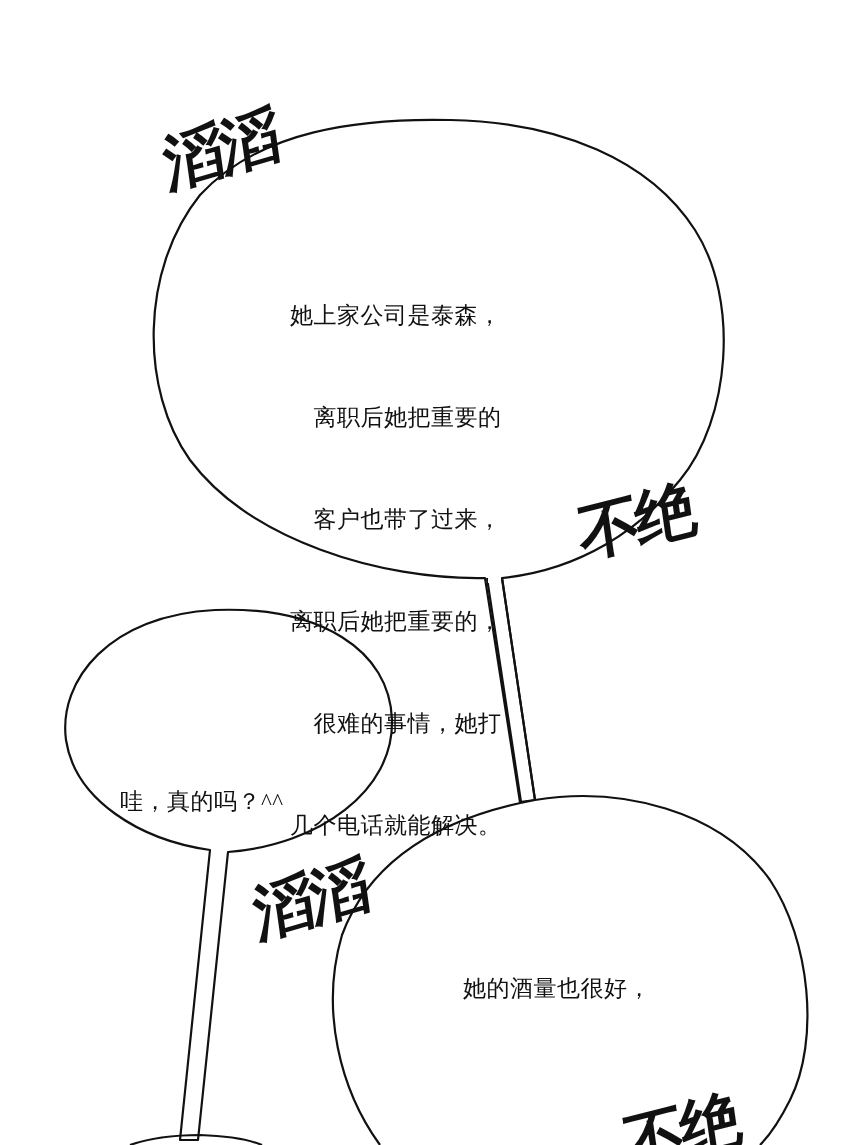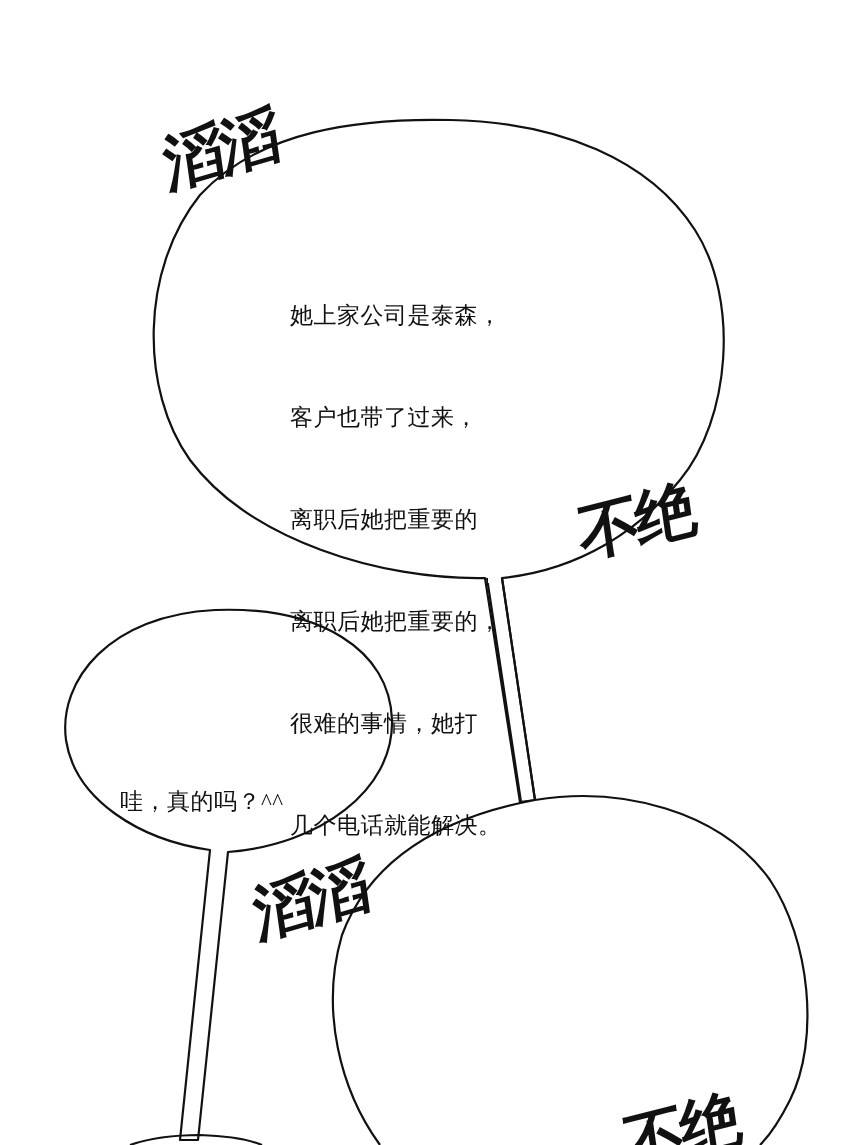--- a/index.html
+++ b/index.html
@@ -6,20 +6,21 @@
     body { width: 850px; height: 1145px; position: relative; overflow: hidden; font-family: "DejaVu Sans", sans-serif; }
     #art { position: absolute; left: 0; top: 0; width: 850px; height: 1145px; }
     .bubble-text {
       position: absolute;
       color: #111111;
       font-family: "DejaVu Sans", sans-serif;
       font-size: 23px;
       line-height: 34px;
       letter-spacing: 0.5px;
       white-space: pre;
+      text-align: right;
     }
     .line { display: block; }
     .sfx {
       position: absolute;
       color: #111111;
       font-family: "DejaVu Serif", serif;
       font-weight: bold;
       font-size: 62px;
       line-height: 1;
       white-space: nowrap;
@@ -60,32 +61,33 @@
            C 780 1120, 770 1135, 760 1145" fill="#ffffff" stroke="#111111" stroke-width="2.2" stroke-linejoin="round"></path>
 
   <path d="M 487 578 L 521 802 M 502 578 L 535 800" fill="none" stroke="#111111" stroke-width="2.2"></path>
   <rect x="488" y="575" width="13" height="8" fill="#ffffff"></rect>
 
   <path d="M 130 1145 C 150 1138, 175 1135, 200 1135 C 230 1136, 250 1140, 262 1145" fill="none" stroke="#111111" stroke-width="2.2"></path>
 </svg>
 
 <div class="bubble-text" style="left:290px; top:230px;">
   <span class="line">她上家公司是泰森，</span>
+  <span class="line">离职后她把重要的</span>
   <span class="line">客户也带了过来，</span>
-  <span class="line">离职后她把重要的</span>
   <span class="line">离职后她把重要的，</span>
   <span class="line">很难的事情，她打</span>
   <span class="line">几个电话就能解决。</span>
 </div>
 
 <div class="bubble-text" style="left:120px; top:717px;font-family:Liberation Serif, serif;">
   <span class="line">哇，真的吗？^^</span>
 </div>
 
 <div class="bubble-text" style="left:463px; top:903px;">
+  <span class="line">她的酒量也很好，</span>
   
   
   
 </div>
 
 <div class="sfx" style="left:160px; top:135px; transform: rotate(-16deg) skewX(-8deg);">滔滔</div>
 <div class="sfx" style="left:575px; top:505px; transform: rotate(-14deg) skewX(-6deg);">不绝</div>
 <div class="sfx" style="left:250px; top:885px; transform: rotate(-16deg) skewX(-8deg);">滔滔</div>
 <div class="sfx" style="left:620px; top:1115px; transform: rotate(-14deg) skewX(-6deg);">不绝</div>
 

